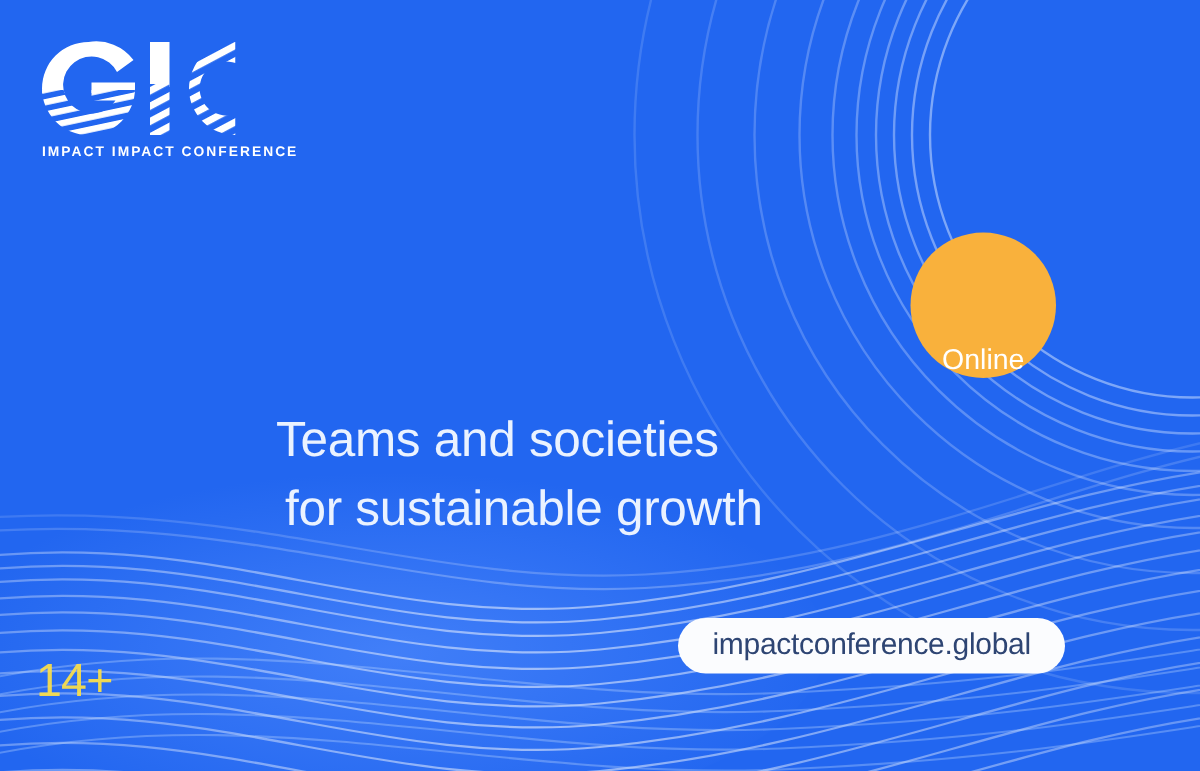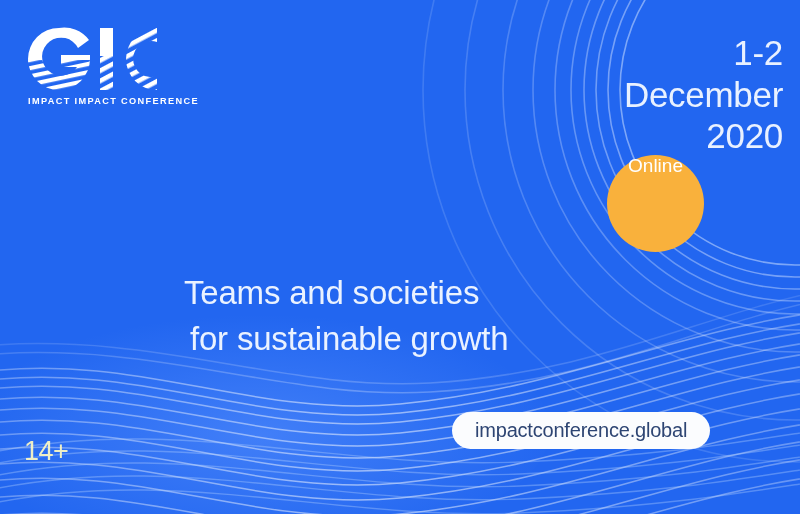--- a/index.html
+++ b/index.html
@@ -100,21 +100,21 @@
   
   .online-badge {
     position: absolute;
     left: 607px;
     top: 155px;
     width: 97px;
     height: 97px;
     border-radius: 50%;
     background: #F9B13C;
     display: flex;
-    align-items: flex-start;
+    align-items: flex-end;
     justify-content: center;
   }
   .online-badge span {
     color: #ffffff;
     font-size: 19px;
     font-weight: normal;
     letter-spacing: 0px;
   }
 
   
@@ -136,22 +136,22 @@
     font-weight: normal;
     letter-spacing: -0.2px;
     white-space: nowrap;
   }
 
   
   .age-mark {
     position: absolute;
     left: 24px;
     top: 436px;
-    color: #fef9c3;
-    font-size: 27px;
+    color: #fde047;
+    font-size: 31px;
     font-weight: normal;
     letter-spacing: -0.5px;
     opacity: 0.92;
   }
 </style>
 </head>
 <body>
 
 <div id="poster">
 
@@ -261,25 +261,20 @@
     </svg>
     <div class="logo-sub">IMPACT IMPACT CONFERENCE</div>
   </div>
 
 
   <div class="subhead">
     <span class="sh-line sh-line1">Teams and societies</span>
     <span class="sh-line sh-line2">for sustainable growth</span>
   </div>
 
-  <div class="date-block">
-    <span class="d-line">1-2</span>
-    <span class="d-line">December</span>
-    <span class="d-line">2020</span>
-  </div>
 
   <div class="online-badge">
     <span>Online</span>
   </div>
 
   <div class="url-pill">
     <span>impactconference.global</span>
   </div>
 
   <div class="age-mark">14+</div>

